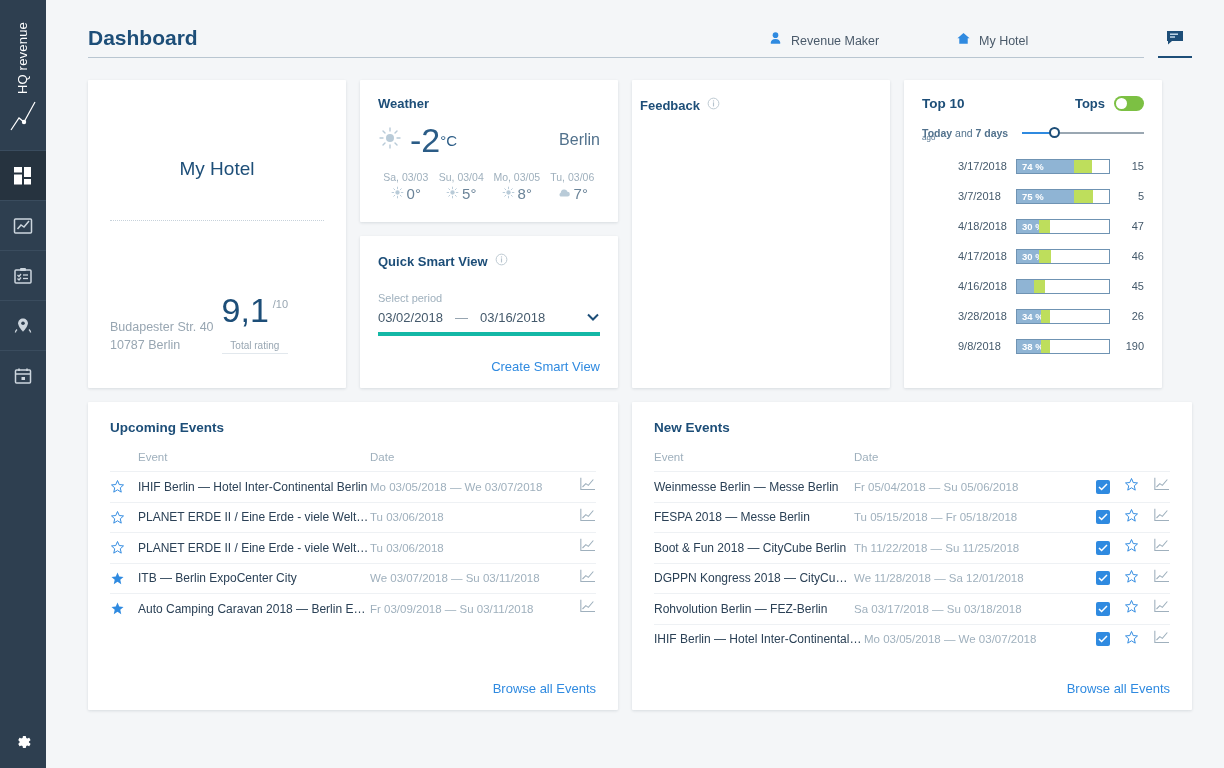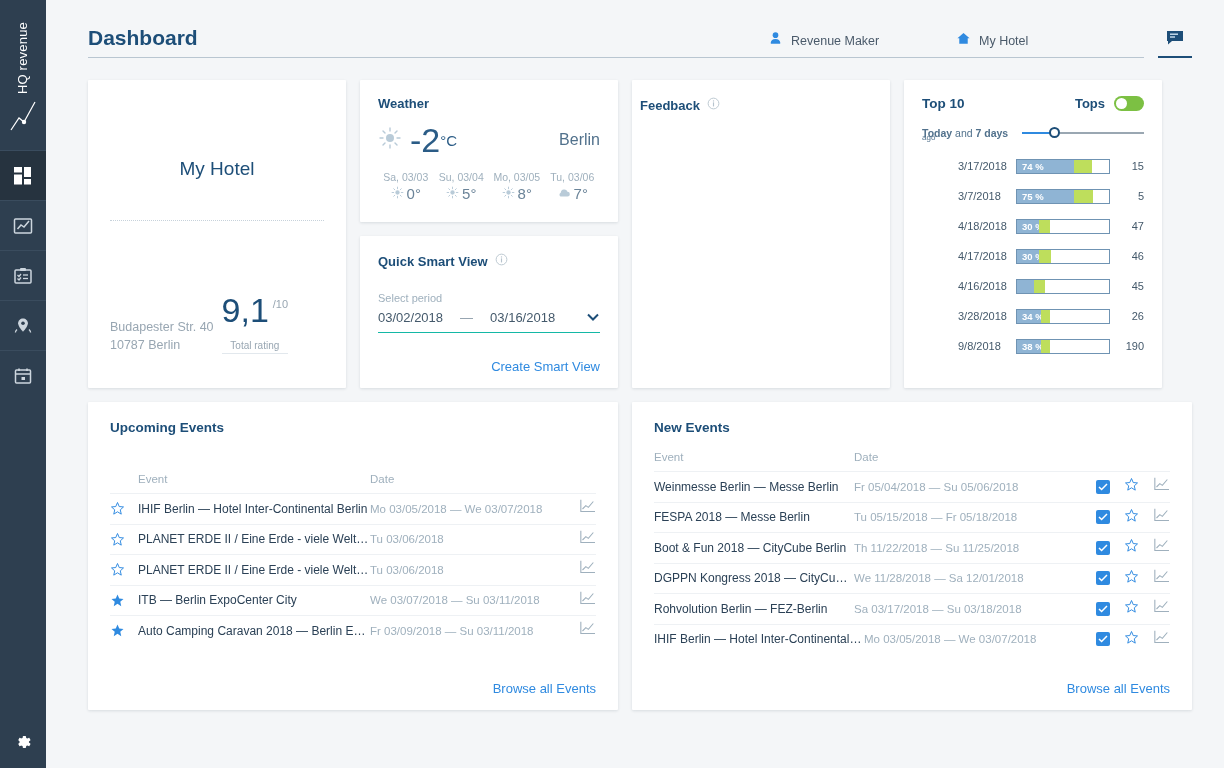--- a/index.html
+++ b/index.html
@@ -98,22 +98,22 @@
   .w-city { margin-left: auto; font-size: 16px; color:#51718c; }
   .forecast { display:flex; margin-top: 14px; }
   .fc { flex:1 1 0; text-align:center; }
   .fc-day { font-size: 10.5px; color:#9fb0bd; }
   .fc-val { font-size: 15px; color:#6b8499; margin-top: 2px; display:flex; align-items:center; justify-content:center; gap:3px; }
 
   .qsv-card { padding: 16px 18px 14px; height: 152px; display:flex; flex-direction:column; }
   .qsv-head { display:flex; align-items:center; gap: 7px; }
   .qsv-sublabel { font-size: 11px; color:#9fb0bd; margin-top: 22px; }
   .qsv-period {
-    display:flex; align-items:center; gap: 17px; margin-top: 4px;
-    border-bottom: 1px solid #14b8a6; padding-bottom: 6px; cursor: pointer;
+    display:flex; align-items:center; gap: 12px; margin-top: 4px;
+    border-bottom: 4px solid #14b8a6; padding-bottom: 6px; cursor: pointer;
   }
   .qsv-date { font-size: 13px; color:#44596b; }
   .qsv-dash { font-size: 13px; color:#8a9aa8; }
   .qsv-caret { margin-left: auto; }
   .qsv-link { margin-top: auto; text-align: right; font-size: 13px; color:#2f8ae0; cursor:pointer; }
 
   
   .feedback-card { width: 258px; height: 308px; padding: 16px 8px; }
   .fb-head { display:flex; align-items:center; gap: 7px; }
 
@@ -559,21 +559,21 @@
               </span>
               <span class="t10-count">190</span>
             </div>
           </div>
         </div>
 
       </div>
 
       <div class="row-bot">
 
-        <div class="card events-card up" style="flex:0 0 530px;gap:22px;">
+        <div class="card events-card up" style="flex:0 0 530px;">
           <div class="ev-title">Upcoming Events</div>
           <div class="ev-table">
             <div class="ev-head">
               <span class="h-ev">Event</span>
               <span class="h-dt">Date</span>
             </div>
 
             <div class="ev-row">
               <span class="ev-star">
                 <svg width="15" height="15" viewBox="0 0 20 20">

